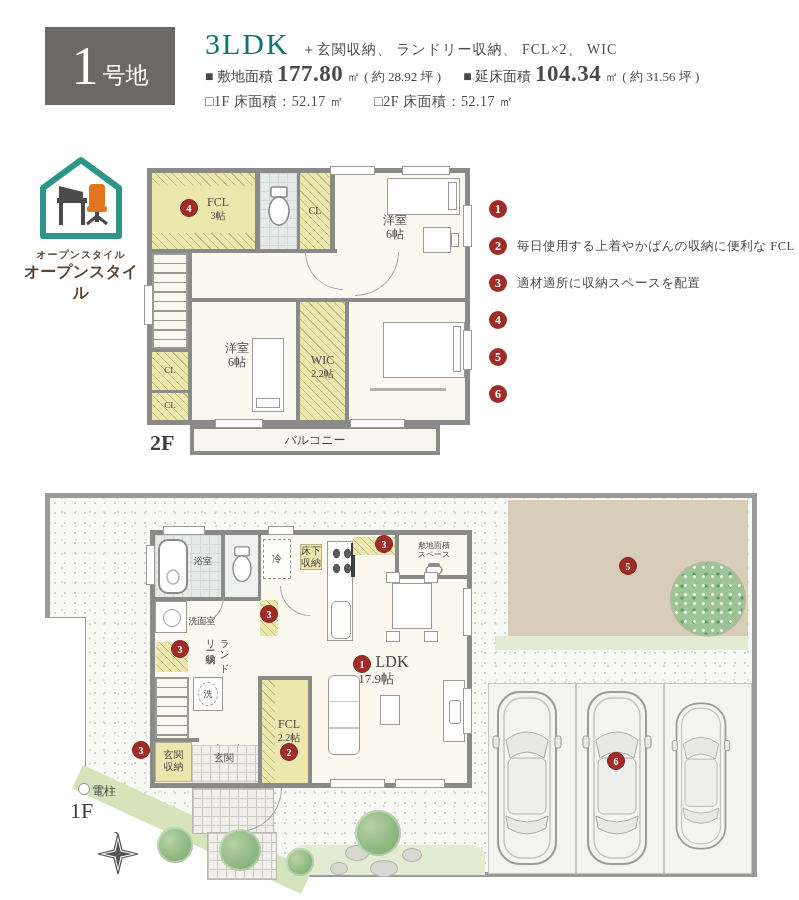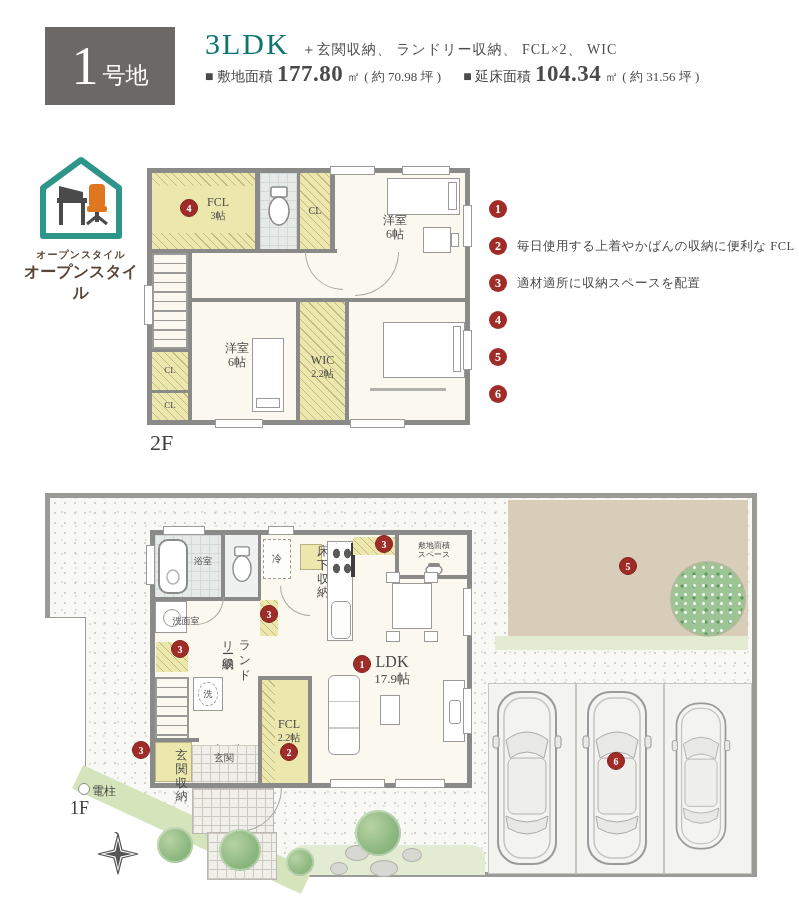--- a/index.html
+++ b/index.html
@@ -57,21 +57,21 @@
      background-image:radial-gradient(#d2d2cc 0.9px,transparent 1.1px),radial-gradient(#e2e2da 0.9px,transparent 1.1px);
      background-size:10px 10px,14px 14px;background-position:0 0,5px 7px;
      clip-path:polygon(0px 0px,702px 0px,702px 374px,261px 374px,36px 272px,36px 119px,0px 119px);}
   .garden{background:#d7cdb9;}
   .lawn{background:#e3ecd2;}
   .gband{background:#d6e4bb;}
   .bush{border-radius:50%;background:radial-gradient(circle at 35% 35%,#b7d3a4,#8cb77f 60%,#7aa56d);box-shadow:inset 0 0 0 2px rgba(255,255,255,0.35);}
   .stone{border-radius:50%;background:#d8d8d2;border:1px solid #b2b2ac;}
   .tree{border-radius:50%;background-color:#9cc494;background-image:radial-gradient(#ffffff 1.2px,transparent 1.6px),radial-gradient(#5d9a5d 1.4px,transparent 1.8px);background-size:9px 9px,12px 12px;background-position:0 0,4px 5px;box-shadow:0 0 0 2px rgba(120,160,110,0.4);}
   .stall{background:#f3f3ef;border:1px solid #c6c6c1;box-sizing:border-box;}
-  .t-xxs{font-size:12px;padding-left:16px;} .t-xs{font-size:8px;} .t-s{font-size:9px;} .t-m{font-size:10px;} .t-l{font-size:12px;} .t-xl{font-size:13px;}
+  .t-xxs{font-size:10px;} .t-xs{font-size:8px;} .t-s{font-size:9px;} .t-m{font-size:10px;} .t-l{font-size:12px;} .t-xl{font-size:13px;}
   .vert{writing-mode:vertical-rl;text-orientation:upright;letter-spacing:1px;}
   .counter{background:#fff;border:1.5px solid #9a9a98;box-sizing:border-box;}
   .burners{background-image:radial-gradient(#5a5a58 3.2px,transparent 3.8px);background-size:11px 15px;background-position:2px 3px;border-right:4px solid #3c3c3a;}
   .sinkbox{border:1.5px solid #9a9a98;border-radius:5px;background:#fdfdfb;}
   .washerbox{background:#fff;border:1.5px solid #9a9a98;box-sizing:border-box;display:flex;align-items:center;justify-content:center;}
   .washer-ring{position:absolute;inset:4px;border:1px dashed #9a9a98;border-radius:50%;}
   .dash{border:1.5px dashed #9a9a98;box-sizing:border-box;background:#fdfdf9;display:flex;align-items:center;justify-content:center;}
 </style>
 </head>
 <body>
@@ -83,26 +83,31 @@
     <span class="lot-suffix">号地</span>
   </div>
   <div class="abs plan-row">
     <span class="plan-type">3LDK</span>
     <span class="plan-extras">＋玄関収納、 ランドリー収納、 FCL×2、 WIC</span>
   </div>
   <div class="abs area-row">
     <span class="area-label">■ 敷地面積</span>
     <span class="area-value">177.80</span>
     <span class="area-unit">㎡</span>
-    <span class="area-tsubo">( 約 70.98 坪 )</span>
+    <span class="area-tsubo">( 約 28.92 坪 )</span>
     <span class="gap14"></span>
     <span class="area-label">■ 延床面積</span>
     <span class="area-value">104.34</span>
     <span class="area-unit">㎡</span>
     <span class="area-tsubo">( 約 31.56 坪 )</span>
+  </div>
+  <div class="abs floors-row">
+    <span>□1F 床面積：52.17 ㎡</span>
+    <span>□2F 床面積：52.17 ㎡</span>
+    
   </div>
 
   <div class="abs logo">
     <svg width="96" height="92" viewBox="0 0 96 92">
       <path d="M10 36 L48 8 L86 36 L86 84 L10 84 Z" fill="none" stroke="#2e9688" stroke-width="6" stroke-linejoin="round"></path>
       <rect x="24" y="46" width="30" height="5" fill="#4a4a4a"></rect>
       <path d="M26 34 L50 40 L50 46 L26 46 Z" fill="#4a4a4a"></path>
       <rect x="26" y="51" width="4" height="22" fill="#4a4a4a"></rect>
       <rect x="48" y="51" width="4" height="22" fill="#4a4a4a"></rect>
       <rect x="56" y="32" width="16" height="24" rx="4" fill="#e0761f"></rect>
@@ -206,21 +211,24 @@
   <div class="abs win" style="left:215px;top:419px;width:48px;height:9px;"></div>
   <div class="abs win" style="left:350px;top:419px;width:55px;height:9px;"></div>
   <div class="abs win" style="left:144px;top:285px;width:9px;height:40px;"></div>
 
   <div class="abs marker" style="left:180px;top:199px;">4</div>
   <div class="abs rlabel" style="left:196px;top:196px;width:44px;">
     <div class="t-l">FCL</div>
     <div class="t-m">3帖</div>
   </div>
 
-  <div class="abs floor-big" style="left:150px;top:430px;">2F</div>
+  <div class="abs balcony" style="left:190px;top:425px;width:250px;height:30px;">
+    <span class="t-l">バルコニー</span>
+  </div>
+  <div class="abs floor-big" style="left:150px;top:430px;font-weight:bold;">2F</div>
 
   <div class="abs site-border"></div>
   <div class="abs site-ground"></div>
 
   <div class="abs gband" style="left:83px;top:765px;width:252px;height:26px;transform:rotate(24.7deg);transform-origin:0 0;"></div>
   <div class="abs lawn" style="left:290px;top:845px;width:195px;height:30px;border-radius:14px 14px 0 0;"></div>
   <div class="abs garden" style="left:508px;top:500px;width:240px;height:136px;"></div>
   <div class="abs lawn" style="left:495px;top:636px;width:253px;height:14px;"></div>
 
   <div class="abs stall" style="left:488px;top:683px;width:88px;height:191px;"></div>
@@ -303,21 +311,21 @@
     <div class="t-xs">敷地面積</div>
     <div class="t-xs">スペース</div>
   </div>
   <svg class="abs" style="left:425px;top:563px;" width="18" height="14" viewBox="0 0 18 14">
     <ellipse cx="9" cy="7" rx="8" ry="5" fill="#fff" stroke="#8a8a88" stroke-width="1.5"></ellipse>
     <rect x="3" y="0" width="12" height="4" rx="2" fill="#8a8a88"></rect>
   </svg>
 
   <div class="abs furn" style="left:155px;top:601px;width:32px;height:32px;"></div>
   <div class="abs" style="left:163px;top:609px;width:16px;height:16px;border:1.5px solid #9a9a98;border-radius:50%;background:#fdfdfb;"></div>
-  <div class="abs rlabel t-s" style="left:168px;top:616px;width:36px;">洗面室</div>
+  <div class="abs rlabel t-s" style="left:184px;top:616px;width:36px;">洗面室</div>
   <div class="abs yellow hatch" style="left:260px;top:600px;width:18px;height:36px;"></div>
   <div class="abs yellow hatch" style="left:156px;top:642px;width:32px;height:30px;"></div>
   <div class="abs vert t-xxs" style="left:203px;top:632px;height:48px;">ランドリー収納</div>
   <div class="abs washerbox" style="left:193px;top:677px;width:30px;height:34px;">
     <span class="washer-ring"></span>
     <span class="t-s">洗</span>
   </div>
   <div class="abs stairs" style="left:155px;top:677px;width:34px;height:64px;"></div>
   <div class="abs arc arc-bl" style="left:280px;top:586px;width:30px;height:30px;"></div>
   <div class="abs arc arc-br" style="left:196px;top:597px;width:28px;height:28px;"></div>
@@ -334,21 +342,21 @@
   <div class="abs wall" style="left:262px;top:676px;width:50px;height:4px;"></div>
   <div class="abs yellow" style="left:262px;top:680px;width:46px;height:103px;"></div>
   <div class="abs hatch" style="left:262px;top:680px;width:13px;height:103px;"></div>
   <div class="abs wall" style="left:308px;top:676px;width:4px;height:107px;"></div>
   <div class="abs rlabel" style="left:268px;top:718px;width:42px;">
     <div class="t-l">FCL</div>
     <div class="t-m">2.2帖</div>
   </div>
 
   <div class="abs rlabel" style="left:370px;top:653px;width:44px;font-size:16px;">LDK</div>
-  <div class="abs rlabel t-xl" style="left:364px;top:672px;width:56px;">17.9帖</div>
+  <div class="abs rlabel t-xl" style="left:348px;top:672px;width:56px;">17.9帖</div>
   <div class="abs furn" style="left:392px;top:583px;width:40px;height:46px;"></div>
   <div class="abs furn" style="left:386px;top:572px;width:14px;height:11px;"></div>
   <div class="abs furn" style="left:424px;top:572px;width:14px;height:11px;"></div>
   <div class="abs furn" style="left:386px;top:631px;width:14px;height:11px;"></div>
   <div class="abs furn" style="left:424px;top:631px;width:14px;height:11px;"></div>
   <div class="abs furn" style="left:328px;top:675px;width:32px;height:80px;border-radius:6px;background:repeating-linear-gradient(180deg,#fff 0 25px,#c9c9c5 25px 26.5px);"></div>
   <div class="abs furn" style="left:380px;top:695px;width:20px;height:30px;"></div>
   <div class="abs furn" style="left:443px;top:680px;width:22px;height:62px;"></div>
   <div class="abs" style="left:449px;top:700px;width:10px;height:22px;border:1.5px solid #9a9a98;border-radius:3px;background:#fff;"></div>
 
@@ -362,20 +370,20 @@
 
   <div class="abs marker" style="left:353px;top:655px;">1</div>
   <div class="abs marker" style="left:280px;top:743px;">2</div>
   <div class="abs marker" style="left:375px;top:535px;">3</div>
   <div class="abs marker" style="left:260px;top:605px;">3</div>
   <div class="abs marker" style="left:171px;top:640px;">3</div>
   <div class="abs marker" style="left:132px;top:741px;">3</div>
   <div class="abs marker" style="left:619px;top:557px;">5</div>
   <div class="abs marker" style="left:607px;top:752px;">6</div>
 
-  <div class="abs floor-big" style="left:70px;top:798px;font-size:18px;">1F</div>
+  <div class="abs floor-big" style="left:70px;top:798px;font-size:22px;">1F</div>
   <svg class="abs" style="left:96px;top:832px;" width="44" height="44" viewBox="0 0 44 44">
     <polygon points="22,2 26,18 42,22 26,26 22,42 18,26 2,22 18,18" fill="#fff" stroke="#555" stroke-width="1.2"></polygon>
     <polygon points="22,8 24.5,19.5 36,22 24.5,24.5 22,36 19.5,24.5 8,22 19.5,19.5" fill="#555"></polygon>
     <line x1="22" y1="2" x2="14" y2="-4" stroke="#555" stroke-width="1.5"></line>
   </svg>
 
 </div>
 
 </body></html>

